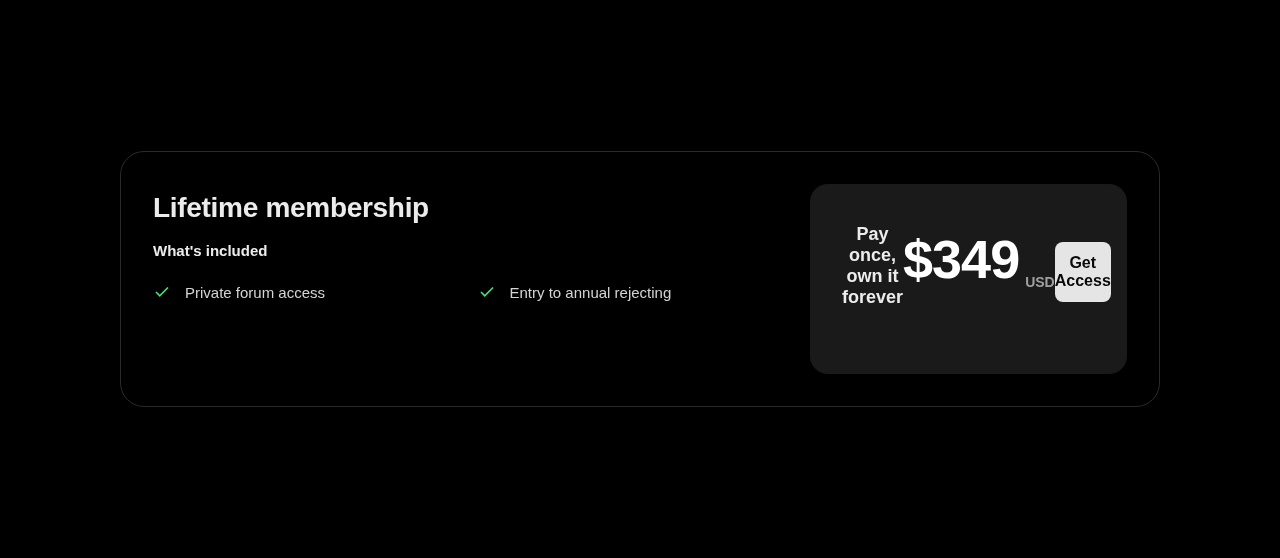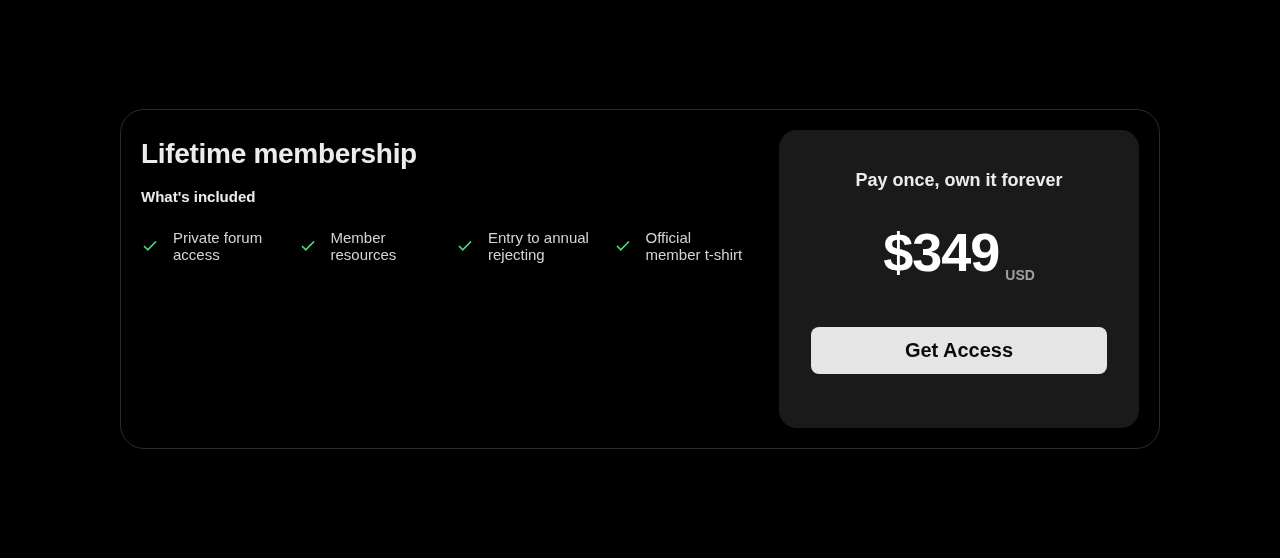--- a/index.html
+++ b/index.html
@@ -14,21 +14,21 @@
       height: 558px;
       display: flex;
       align-items: center;
       justify-content: center;
       color: #fff;
     }
     .card {
       width: 1040px;
       border: 1px solid #2a2a2a;
       border-radius: 24px;
-      padding: 20px;
+      padding: 32px;
       display: flex;
       gap: 32px;
     }
     .left {
       flex: 1;
       padding: 8px 0 8px 0;
     }
     .title {
       font-size: 28px;
       font-weight: 700;
@@ -44,21 +44,21 @@
       margin-bottom: 48px;
     }
     .included-title {
       font-size: 15px;
       font-weight: 600;
       color: #ececec;
       margin-bottom: 24px;
     }
     .features {
       display: grid;
-      grid-template-columns: 1fr 1fr 1fr 1fr;
+      grid-template-columns: 1fr 1fr;
       row-gap: 28px;
       column-gap: 24px;
     }
     .feature {
       display: flex;
       align-items: center;
       gap: 14px;
     }
     .check-icon {
       width: 18px;
@@ -68,26 +68,26 @@
     .check-icon svg {
       stroke: #4ade80;
       stroke-width: 2.2;
       fill: none;
     }
     .feature-text {
       font-size: 15px;
       color: #d4d4d4;
     }
     .right {
-      width: 360px;
+      width: 317px;
       background: #1a1a1a;
       border-radius: 18px;
       padding: 40px 32px 36px 32px;
       display: flex;
-      flex-direction: column;
+      flex-direction: row;
       align-items: center;
     }
     .price-heading {
       font-size: 18px;
       font-weight: 700;
       color: #ececec;
       margin-bottom: 30px;
       text-align: center;
     }
     .price-row {
@@ -104,21 +104,21 @@
     }
     .currency {
       font-size: 14px;
       font-weight: 700;
       color: #a0a0a0;
     }
     .cta-button {
       width: 100%;
       background: #e5e5e5;
       color: #0a0a0a;
-      font-size: 20px;
+      font-size: 16px;
       font-weight: 600;
       border: none;
       border-radius: 8px;
       padding: 12px 0;
       cursor: pointer;
       margin-bottom: 18px;
     }
     .footnote {
       font-size: 13px;
       color: #a0a0a0;
@@ -142,37 +142,21 @@
             </svg>
         </span>
         <span class="feature-text">Private forum access</span>
       </div>
       <div class="feature">
         <span class="check-icon">
           <svg viewBox="0 0 24 24">
               <polyline points="4 12 9 17 20 6"></polyline>
             </svg>
         </span>
-        <span class="feature-text">Member resources</span>
-      </div>
-      <div class="feature">
-        <span class="check-icon">
-          <svg viewBox="0 0 24 24">
-              <polyline points="4 12 9 17 20 6"></polyline>
-            </svg>
-        </span>
         <span class="feature-text">Entry to annual rejecting</span>
-      </div>
-      <div class="feature">
-        <span class="check-icon">
-          <svg viewBox="0 0 24 24">
-              <polyline points="4 12 9 17 20 6"></polyline>
-            </svg>
-        </span>
-        <span class="feature-text">Official member t-shirt</span>
       </div>
     </div>
   </div>
 
   <div class="right">
     <div class="price-heading">Pay once, own it forever</div>
     <div class="price-row">
       <span class="price">$349</span>
       <span class="currency">USD</span>
     </div>

